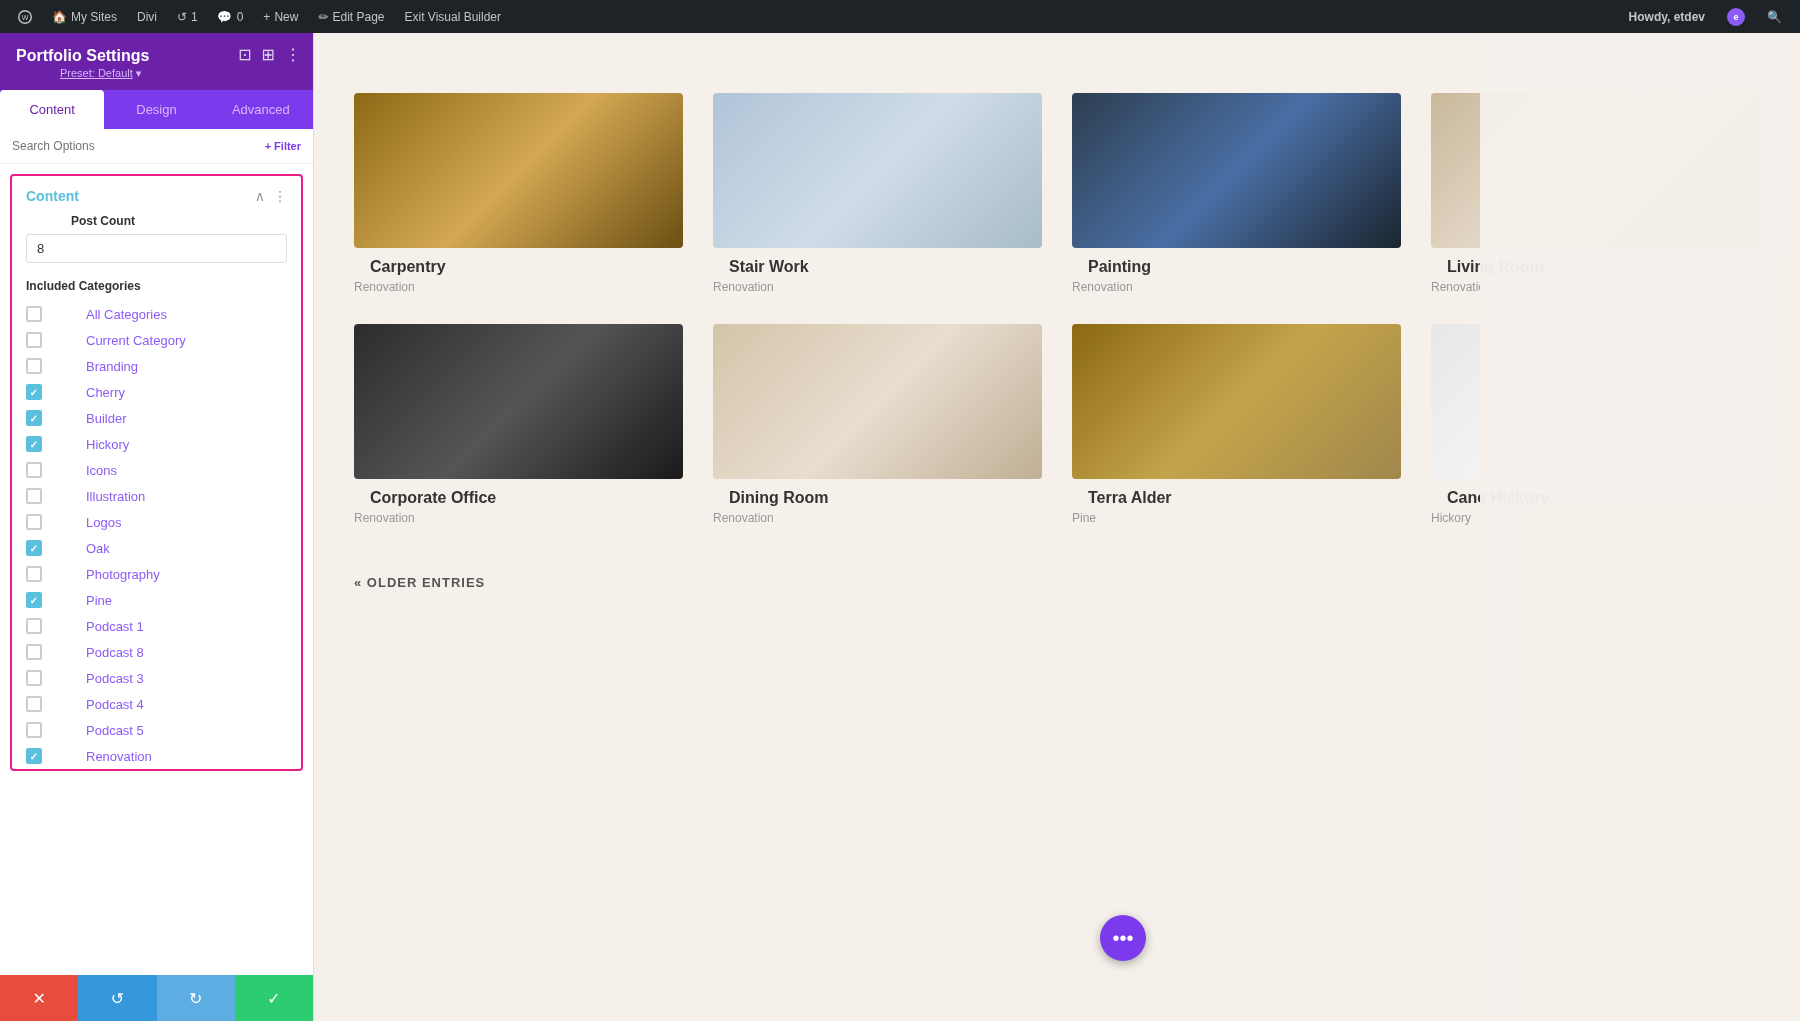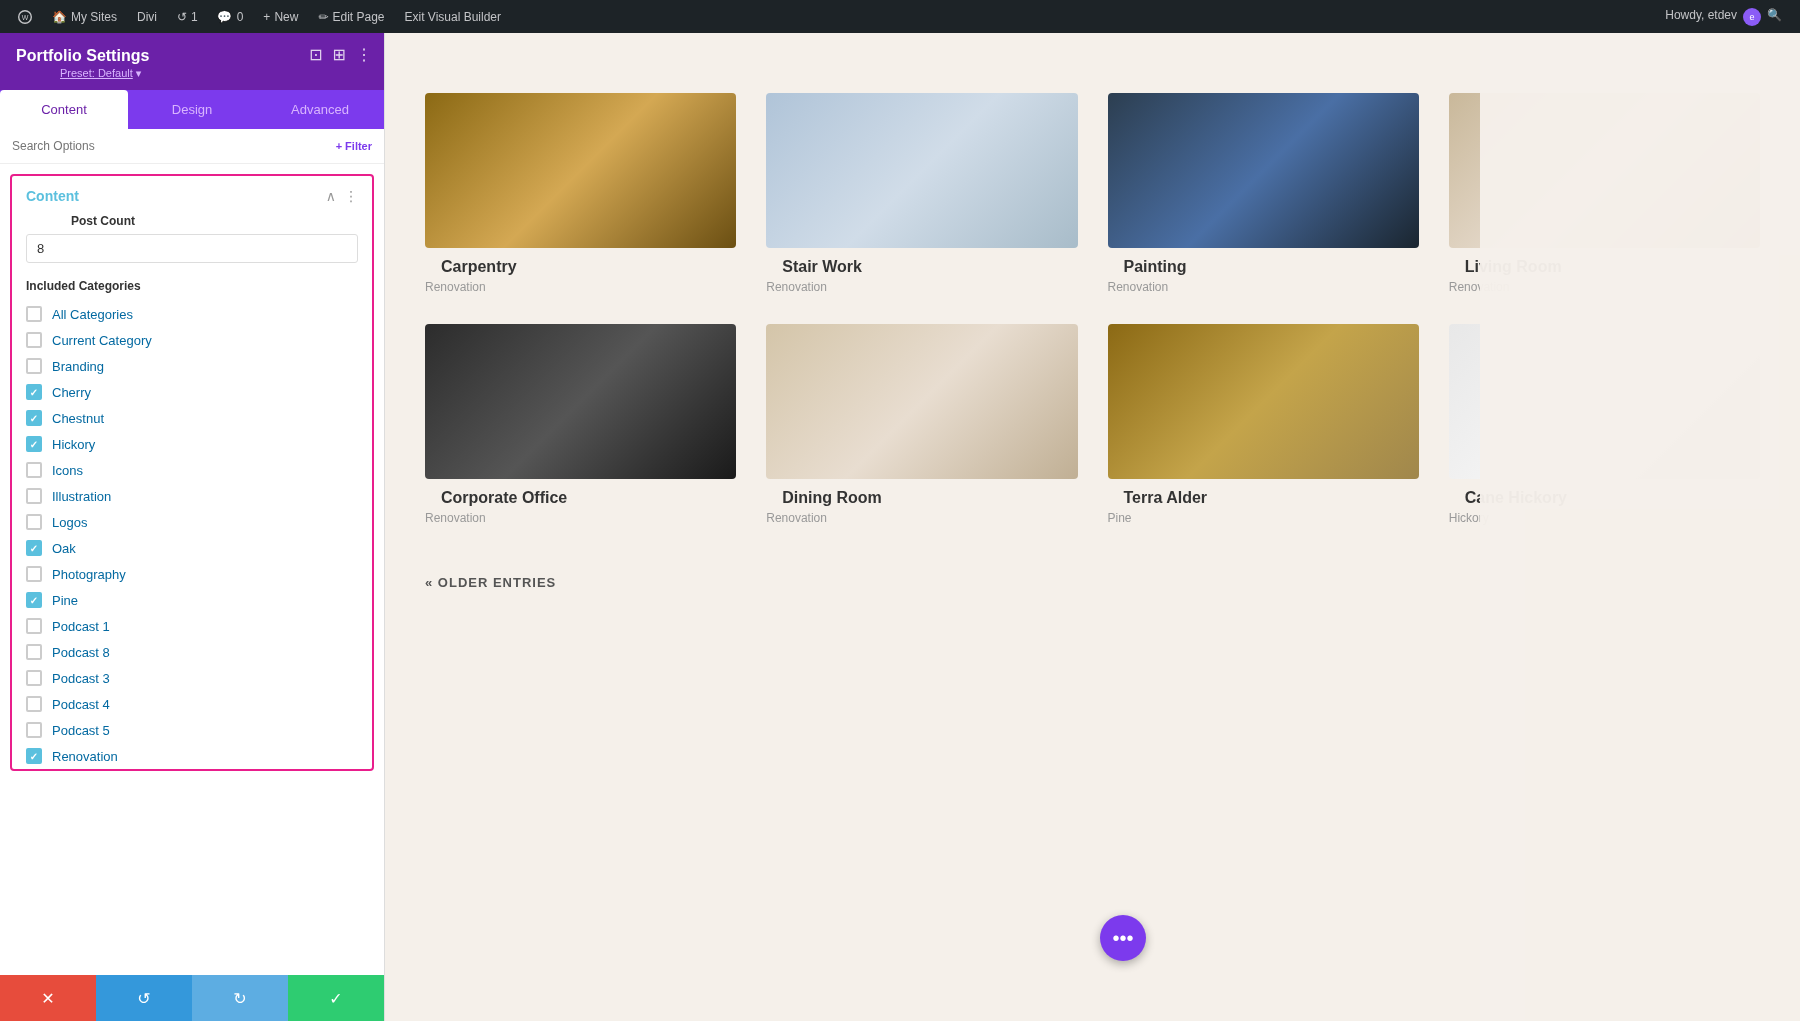--- a/index.html
+++ b/index.html
@@ -32,40 +32,42 @@
       margin-left: auto;
       display: flex;
       align-items: center;
       gap: 4px;
     }
     .admin-bar-user {
       color: #c3c4c7;
       font-size: 12px;
       padding: 0 8px;
       display: flex;
-      gap: 6px;
+      align-items: center;
+      gap: 22px;
+      font-weight: bold;
     }
     .user-avatar {
       width: 18px; height: 18px;
       background: #8b5cf6;
       border-radius: 50%;
       display: flex; align-items: center; justify-content: center;
       font-size: 9px; color: white;
     }
 
     
     .main-layout {
       display: flex;
       margin-top: 33px;
       height: calc(100vh - 33px);
     }
 
     
     .left-panel {
-      width: 385px;
+      width: 314px;
       background: #fff;
       display: flex;
       flex-direction: column;
       border-right: 1px solid #ddd;
       flex-shrink: 0;
       height: 100%;
       overflow: hidden;
     }
 
     
@@ -223,21 +225,22 @@
       border-color: #5bc0de;
     }
     .cat-checkbox.checked::after {
       content: '✓';
       color: white;
       font-size: 10px;
       font-weight: bold;
     }
     .cat-name {
       font-size: 13px;
-      color: #0369a1;
+      color: #8b5cf6;
+      margin-left: 34px;
     }
 
     
     .bottom-bar {
       display: flex;
       height: 46px;
     }
     .bottom-btn {
       flex: 1;
       border: none;
@@ -444,21 +447,21 @@
             <div class="category-item">
               <div class="cat-checkbox"></div>
               <span class="cat-name">Branding</span>
             </div>
             <div class="category-item">
               <div class="cat-checkbox checked"></div>
               <span class="cat-name">Cherry</span>
             </div>
             <div class="category-item">
               <div class="cat-checkbox checked"></div>
-              <span class="cat-name">Chestnut</span>
+              <span class="cat-name">Builder</span>
             </div>
             <div class="category-item">
               <div class="cat-checkbox checked"></div>
               <span class="cat-name">Hickory</span>
             </div>
             <div class="category-item">
               <div class="cat-checkbox"></div>
               <span class="cat-name">Icons</span>
             </div>
             <div class="category-item">

